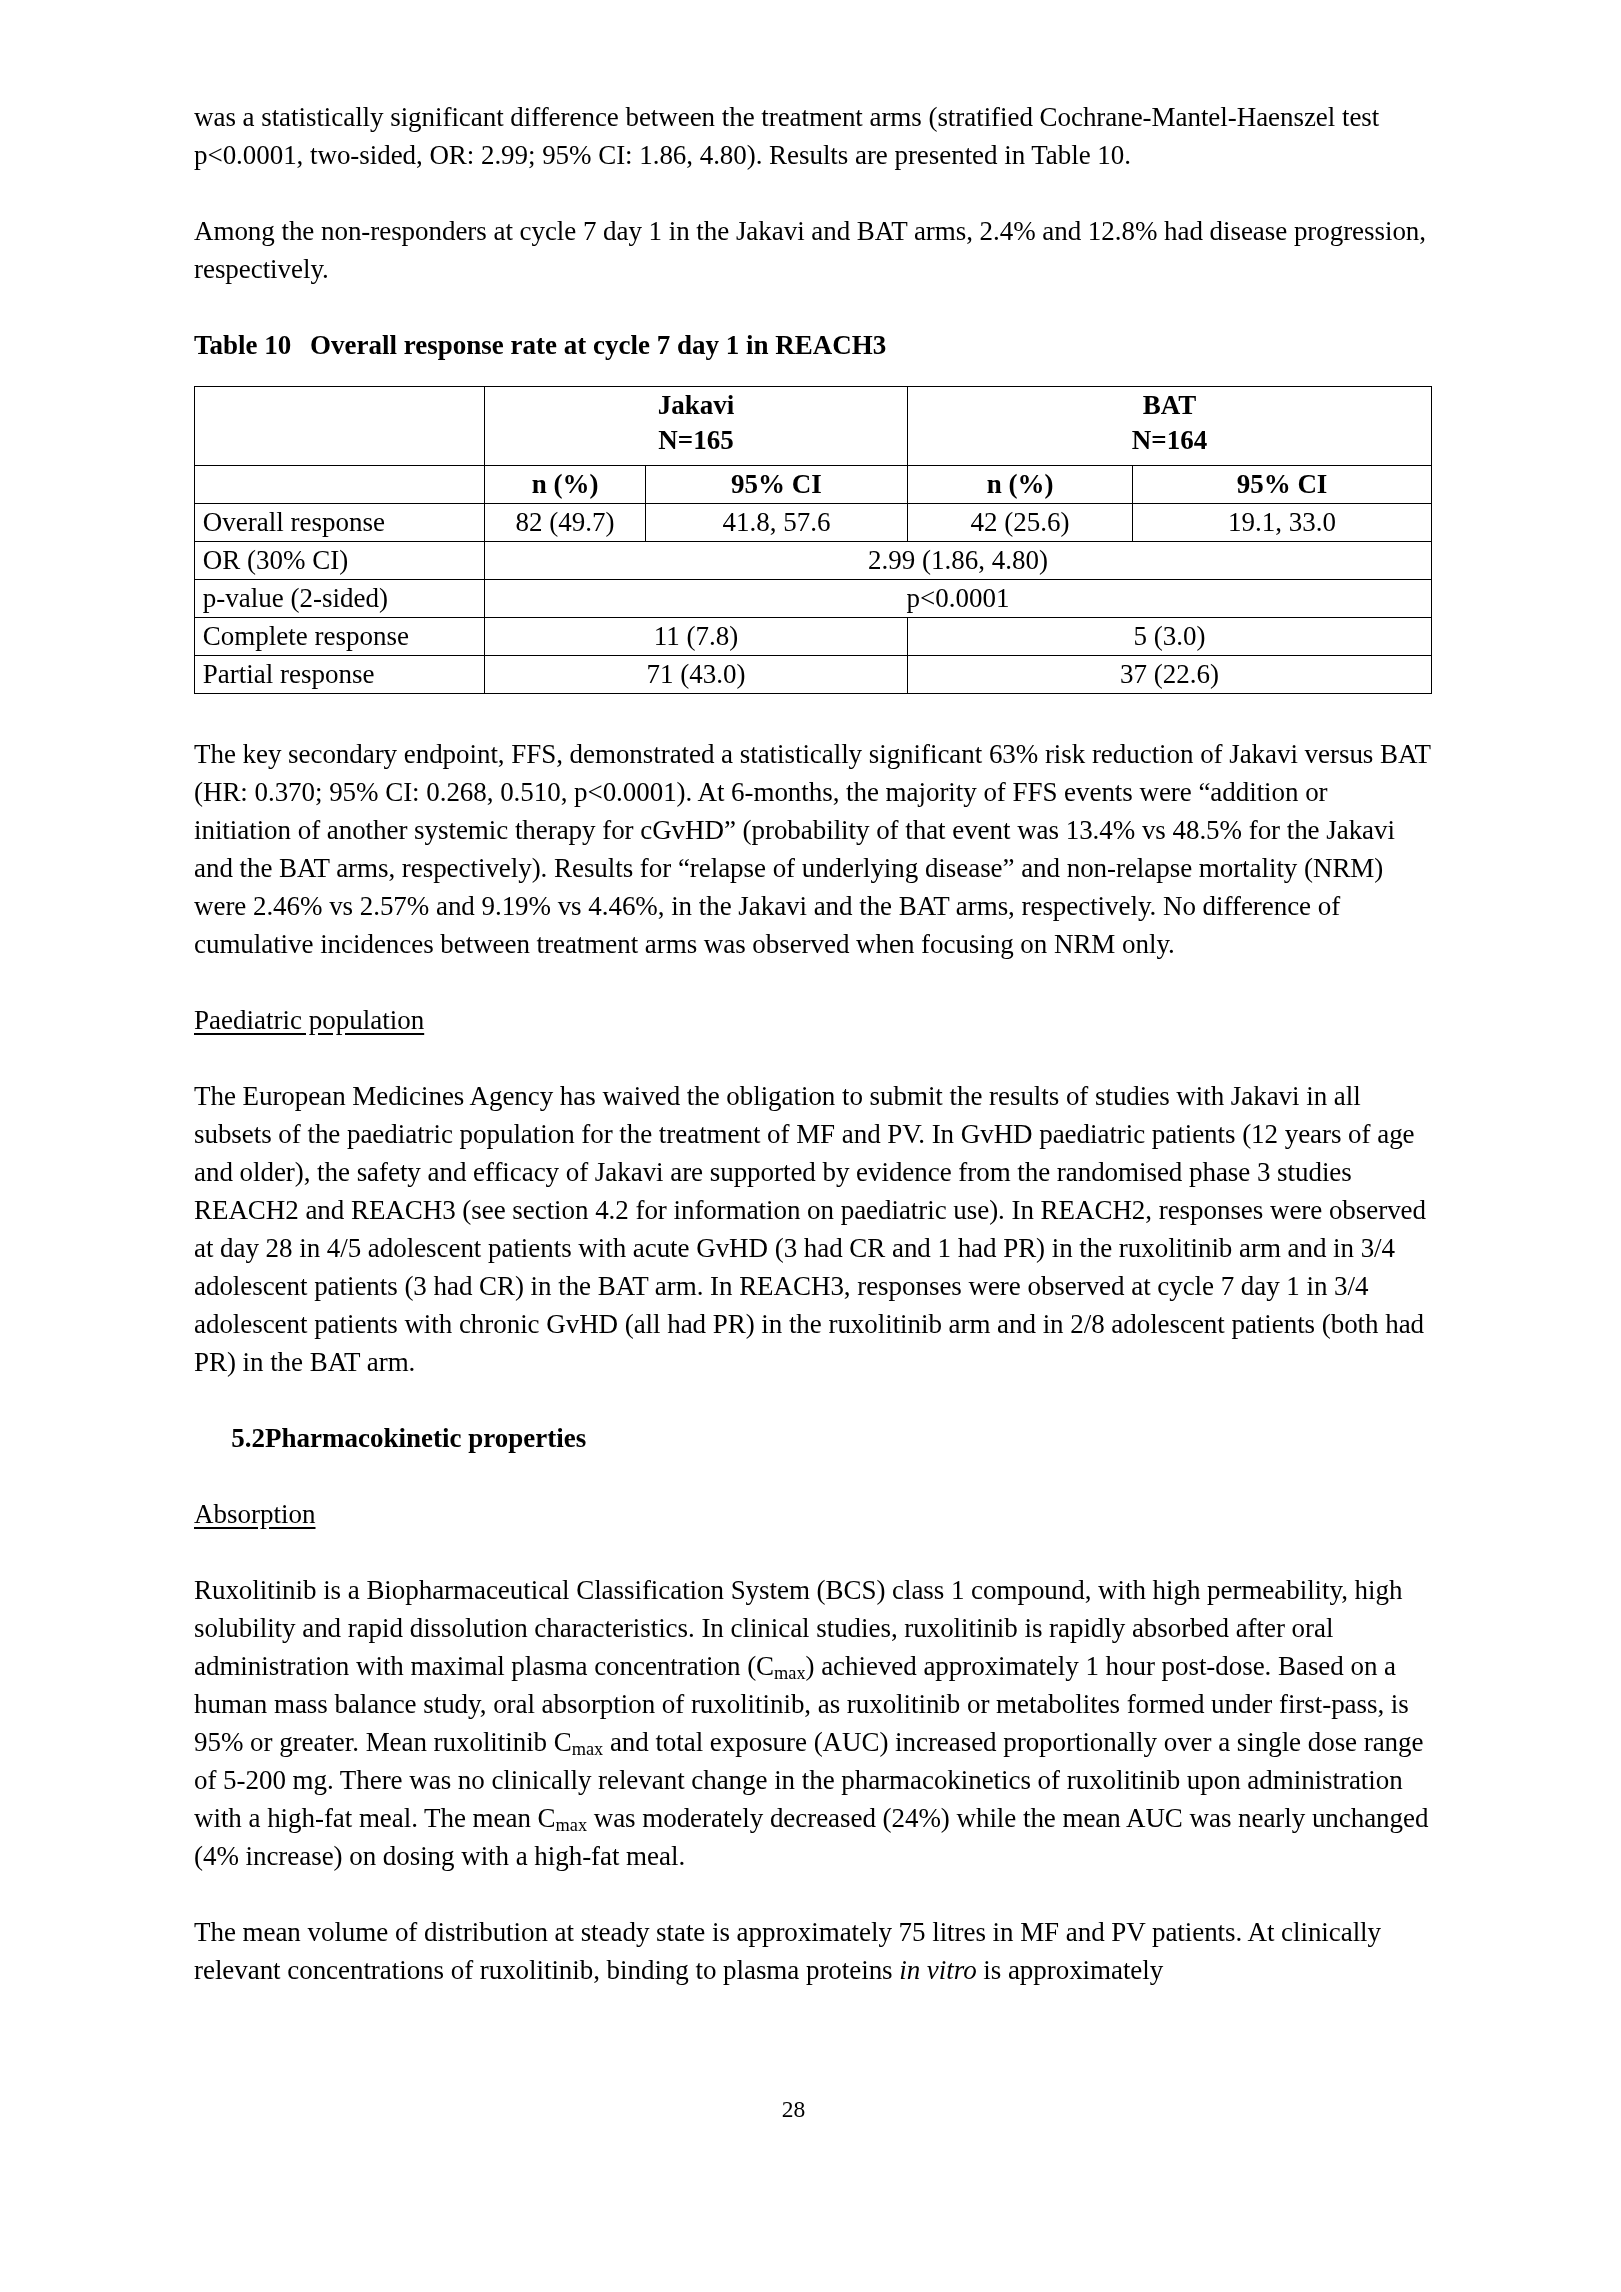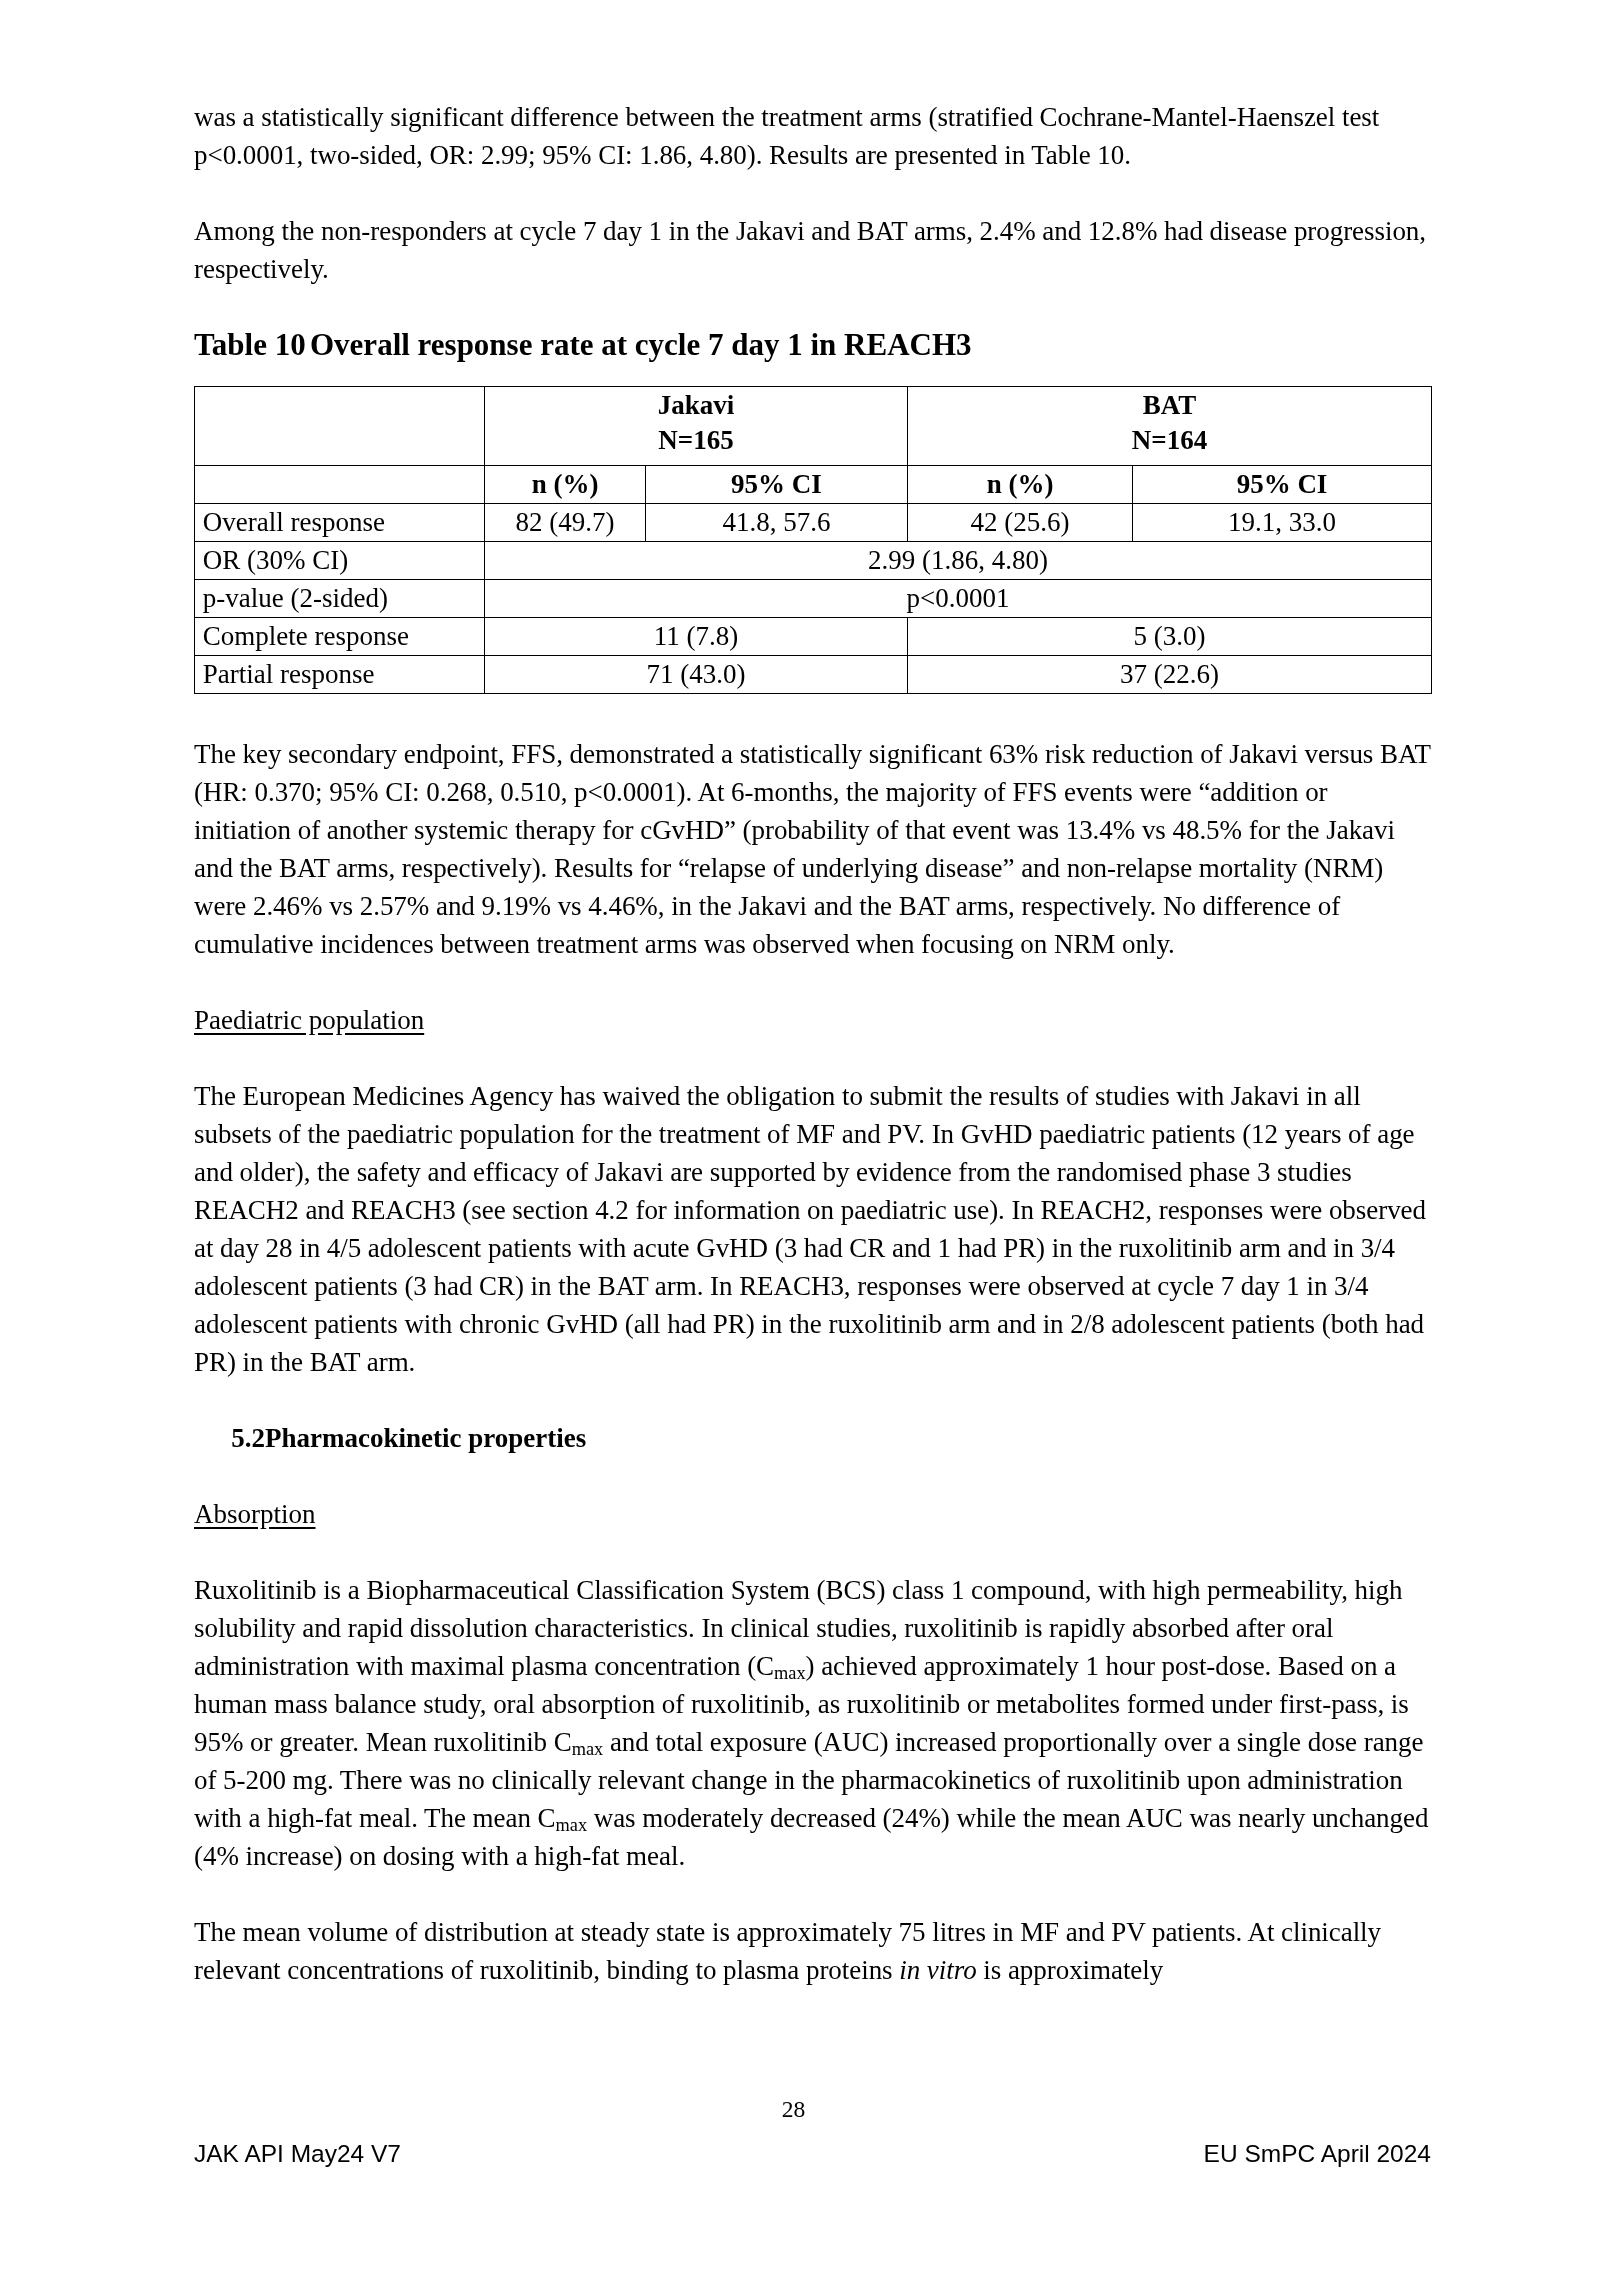--- a/index.html
+++ b/index.html
@@ -30,21 +30,21 @@
     font-size: 27px;
     line-height: 38px;
     margin: 0 0 38px 0;
     text-align: left;
     letter-spacing: -0.05px;
   }
   p.tight {
     margin-bottom: 0;
   }
   h3.table-caption {
-    font-size: 31px;
+    font-size: 27px;
     line-height: 38px;
     font-weight: bold;
     margin: 0 0 21.6px 0;
     display: flex;
   }
   h3.table-caption .tc-num {
     width: 116px;
     flex: 0 0 116px;
   }
   h3.section-heading {
@@ -226,18 +226,14 @@
 
     <p class="body-text"><span>Ruxolitinib is a Biopharmaceutical Classification System (BCS) class 1 compound, with high permeability, high solubility and rapid dissolution characteristics. In clinical studies, ruxolitinib is rapidly absorbed after oral administration with maximal plasma concentration (C</span><sub>max</sub><span>) achieved approximately 1 hour post-dose. Based on a human mass balance study, oral absorption of ruxolitinib, as ruxolitinib or metabolites formed under first-pass, is 95% or greater. Mean ruxolitinib C</span><sub>max</sub><span> and total exposure (AUC) increased proportionally over a single dose range of 5-200 mg. There was no clinically relevant change in the pharmacokinetics of ruxolitinib upon administration with a high-fat meal. The mean C</span><sub>max</sub><span> was moderately decreased (24%) while the mean AUC was nearly unchanged (4% increase) on dosing with a high-fat meal.</span></p>
 
 
     <p class="body-text tight"><span>The mean volume of distribution at steady state is approximately 75 litres in MF and PV patients. At clinically relevant concentrations of ruxolitinib, binding to plasma proteins </span><i>in vitro</i><span> is approximately</span></p>
 
   </div>
 
   <div class="page-number">28</div>
 
-  <div class="footer">
-    <span>JAK API May24 V7</span>
-    <span>EU SmPC April 2024</span>
-  </div>
 </div>
 
 
 </body></html>

